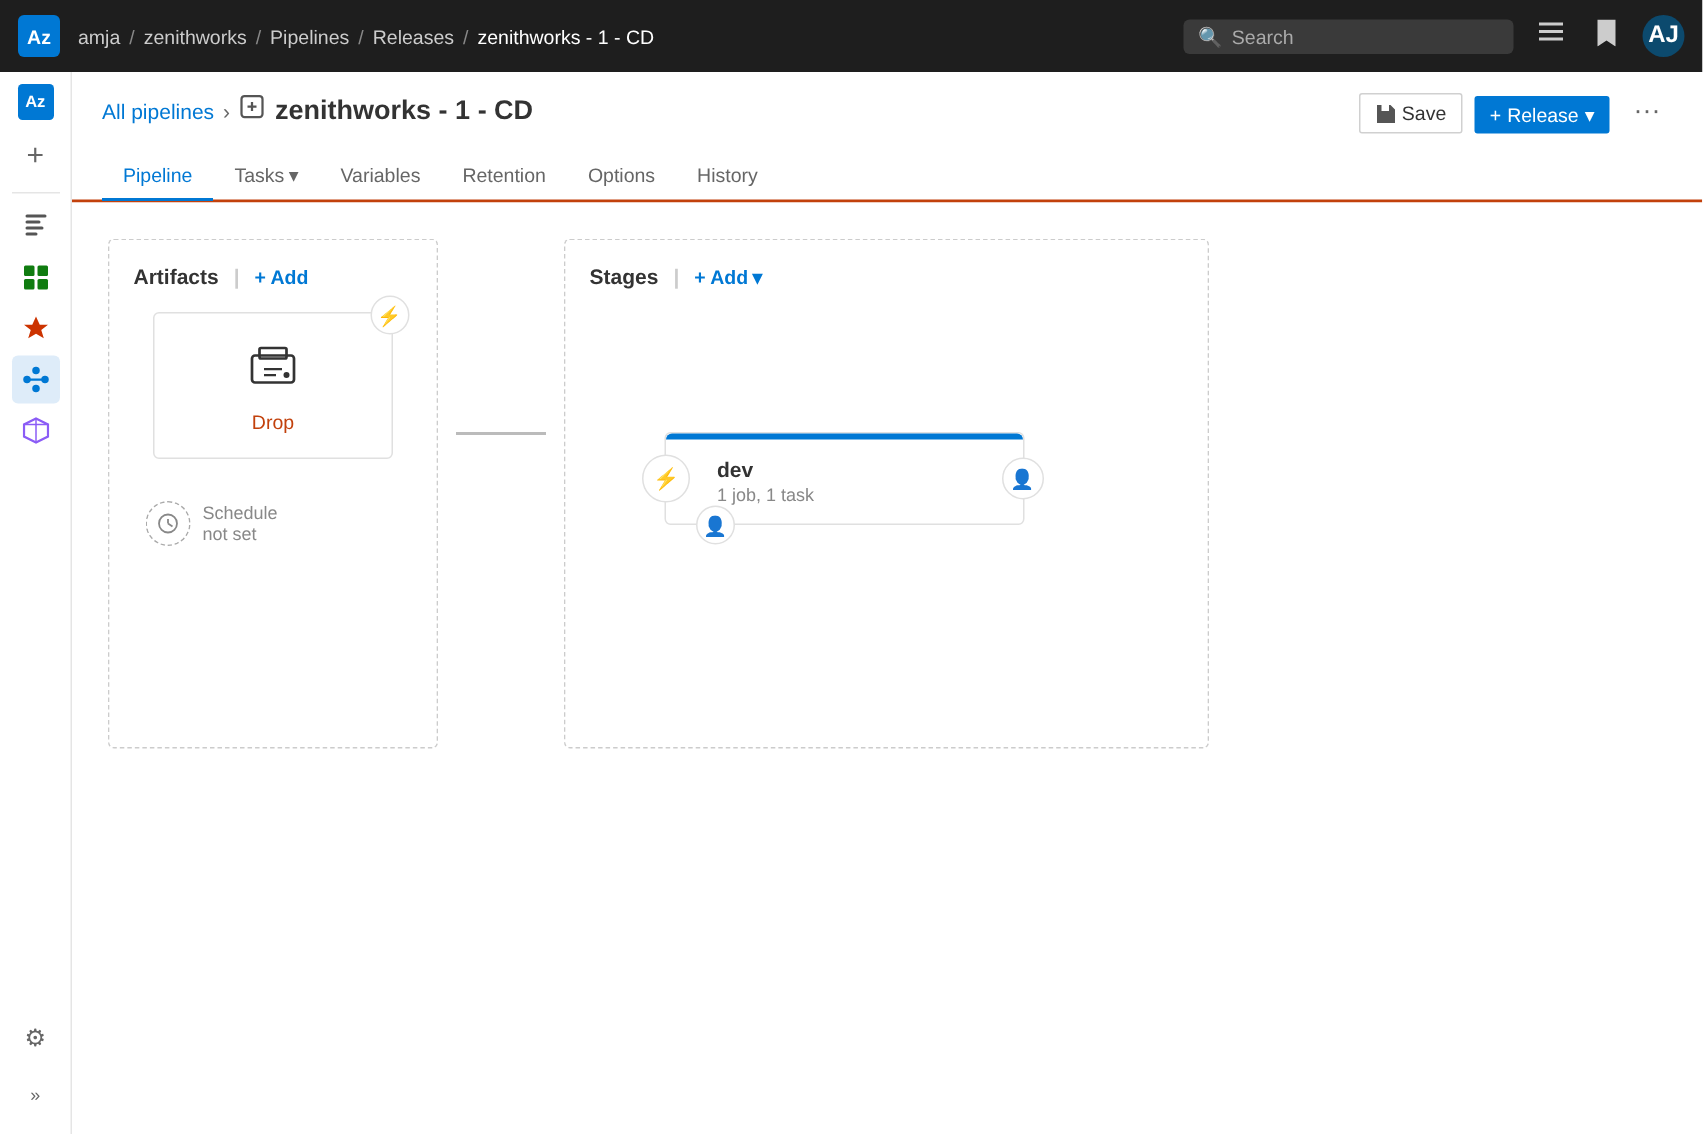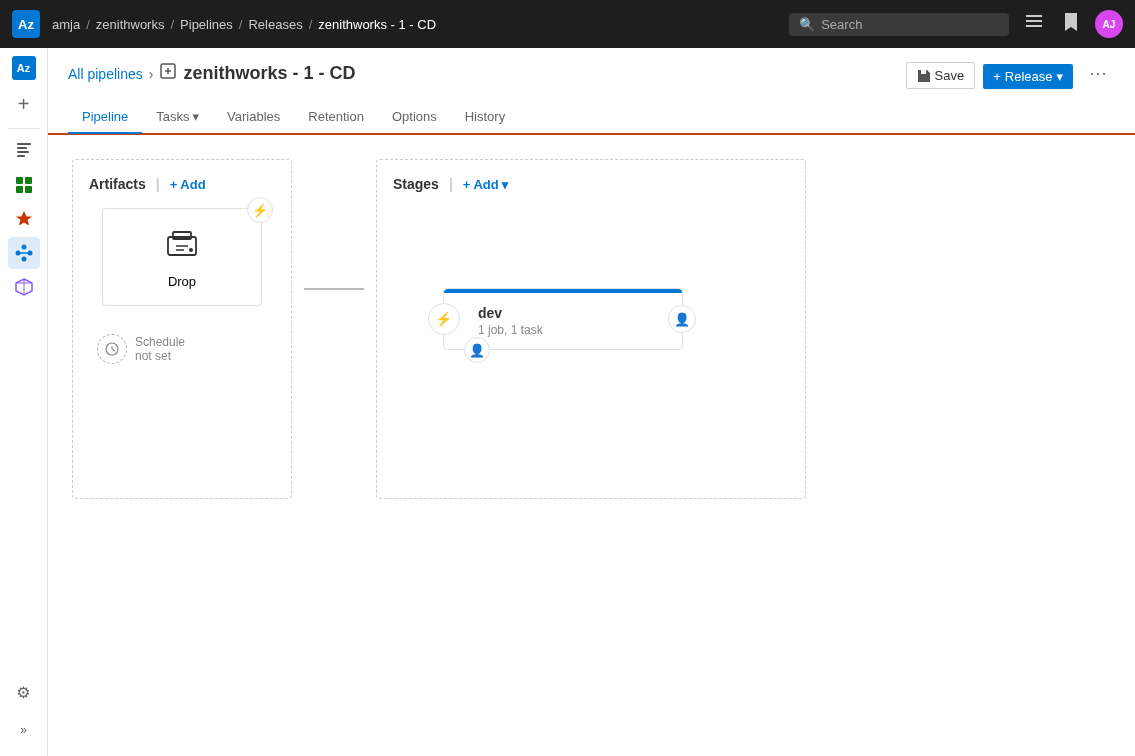--- a/index.html
+++ b/index.html
@@ -15,21 +15,21 @@
     
     .nav-logo { width: 28px; height: 28px; background: #0078d4; border-radius: 4px; display: flex; align-items: center; justify-content: center; color: white; font-weight: bold; font-size: 13px; margin-right: 12px; flex-shrink: 0; }
     .breadcrumb { display: flex; align-items: center; gap: 6px; font-size: 13px; color: #ccc; flex: 1; text-align: center; }
     .breadcrumb span.sep { color: #888; }
     .breadcrumb a { color: #ccc; text-decoration: none; cursor: pointer; }
     .breadcrumb .current { color: #fff; }
     .nav-search { display: flex; align-items: center; background: #3a3a3a; border-radius: 4px; padding: 4px 10px; gap: 6px; width: 220px; cursor: text; }
     .nav-search span { color: #aaa; font-size: 13px; }
     .nav-icons { display: flex; align-items: center; gap: 12px; margin-left: 12px; }
     .nav-icon-btn { color: #ccc; cursor: pointer; font-size: 18px; padding: 4px; }
-    .nav-avatar { width: 28px; height: 28px; background: #d946ef; border-radius: 50%; display: flex; align-items: center; justify-content: center; color: white; font-size: 10px; font-weight: bold; cursor: pointer; }
+    .nav-avatar { width: 28px; height: 28px; background: #0c4a6e; border-radius: 50%; display: flex; align-items: center; justify-content: center; color: white; font-size: 16px; font-weight: bold; cursor: pointer; }
 
     
     .sidebar-logo { width: 24px; height: 24px; background: #0078d4; border-radius: 3px; display: flex; align-items: center; justify-content: center; color: white; font-weight: bold; font-size: 11px; margin-bottom: 8px; cursor: pointer; }
     .sidebar-btn { width: 32px; height: 32px; display: flex; align-items: center; justify-content: center; border-radius: 4px; cursor: pointer; color: #666; font-size: 16px; margin-bottom: 2px; }
     .sidebar-btn.active { background: #deecf9; color: #0078d4; }
     .sidebar-separator { height: 1px; background: #e5e5e5; width: 32px; margin: 6px 0; }
     .sidebar-spacer { flex: 1; }
     .sidebar-bottom { display: flex; flex-direction: column; align-items: center; gap: 4px; padding-bottom: 8px; }
 
     
@@ -59,21 +59,21 @@
     .artifacts-box { width: 220px; min-height: 340px; }
     .stages-box { width: 430px; min-height: 340px; }
     .box-title { font-size: 14px; font-weight: 600; color: #333; margin-bottom: 16px; display: flex; align-items: center; gap: 6px; }
     .box-title-sep { color: #ccc; margin: 0 4px; }
     .add-link { color: #0078d4; cursor: pointer; font-size: 13px; display: flex; align-items: center; gap: 3px; }
 
     
     .artifact-card { border: 1.5px solid #e0e0e0; border-radius: 4px; padding: 16px; width: 160px; text-align: center; position: relative; background: #fff; margin: 0 auto; }
     .artifact-card .lightning-badge { position: absolute; top: -12px; right: -12px; width: 26px; height: 26px; background: #fff; border: 1.5px solid #e0e0e0; border-radius: 50%; display: flex; align-items: center; justify-content: center; font-size: 13px; color: #0078d4; cursor: pointer; }
     .artifact-icon { font-size: 28px; margin-bottom: 6px; color: #333; }
-    .artifact-name { font-size: 13px; color: #000000; }
+    .artifact-name { font-size: 13px; color: #c2410c; }
 
     
     .schedule-row { display: flex; align-items: center; gap: 8px; margin-top: 20px; padding: 8px; cursor: pointer; }
     .schedule-icon { width: 30px; height: 30px; border: 1.5px dashed #aaa; border-radius: 50%; display: flex; align-items: center; justify-content: center; font-size: 14px; color: #888; }
     .schedule-text { font-size: 12px; color: #888; }
 
     
     .connector { flex-shrink: 0; display: flex; align-items: center; height: 340px; }
 
     

